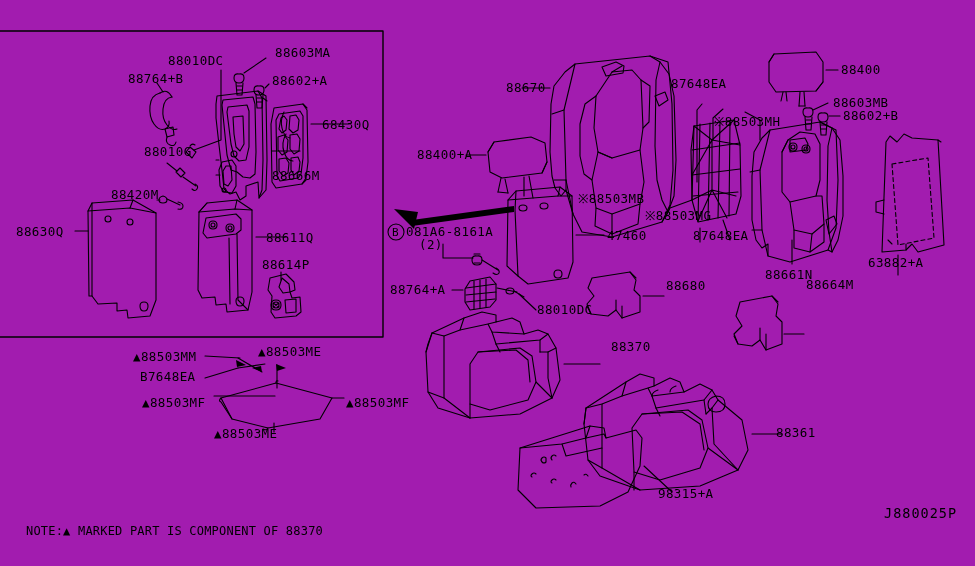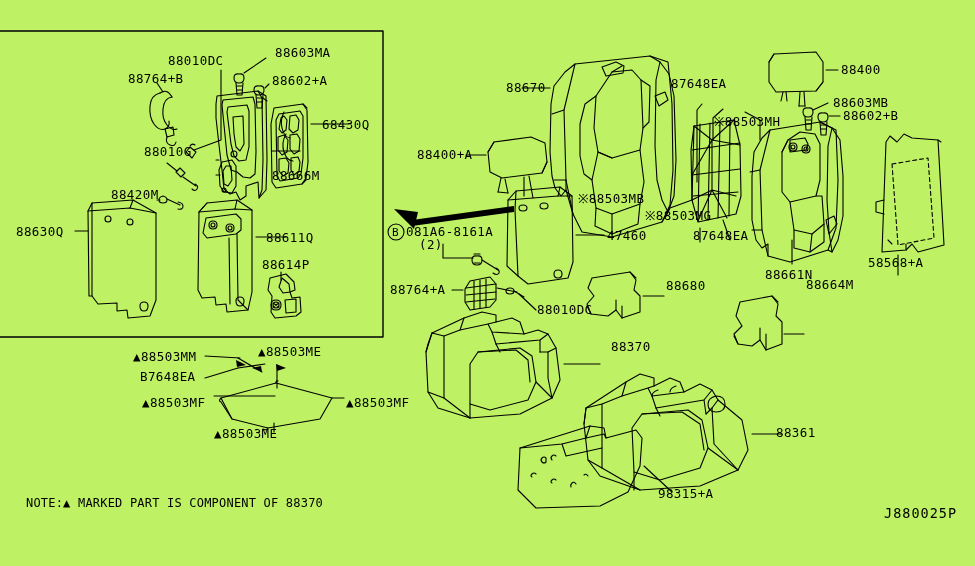--- a/index.html
+++ b/index.html
@@ -1,18 +1,18 @@
 <!DOCTYPE html>
 <html><head>
 <meta charset="utf-8">
 <title>Parts Diagram J880025P</title>
 <style>
   html,body{margin:0;padding:0;background:#ffffff;}
   body{width:975px;height:566px;overflow:hidden;font-family:"DejaVu Sans Mono","Liberation Mono",monospace;}
-  #stage{position:relative;width:975px;height:566px;background:#bef264;}
+  #stage{position:relative;width:975px;height:566px;background:#a21caf;}
   svg.layer{position:absolute;left:0;top:0;width:975px;height:566px;}
   .lbl{position:absolute;font-family:"DejaVu Sans Mono","Liberation Mono",monospace;
        font-size:12.5px;letter-spacing:0.4px;color:#000;white-space:pre;line-height:13px;}
   .note{position:absolute;font-family:"DejaVu Sans Mono","Liberation Mono",monospace;
         font-size:12px;letter-spacing:0.2px;color:#000;white-space:pre;}
   .code{position:absolute;font-family:"DejaVu Sans Mono","Liberation Mono",monospace;
         font-size:13.5px;letter-spacing:1px;color:#000;}
 </style>
 </head>
 <body>
@@ -432,30 +432,30 @@
 <div class="lbl" style="left:714px;top:115px;">※88503MH</div>
 <div class="lbl" style="left:841px;top:63px;">88400</div>
 <div class="lbl" style="left:833px;top:96px;">88603MB</div>
 <div class="lbl" style="left:843px;top:109px;">88602+B</div>
 <div class="lbl" style="left:417px;top:148px;">88400+A</div>
 <div class="lbl" style="left:578px;top:192px;">※88503MB</div>
 <div class="lbl" style="left:645px;top:209px;">※88503MG</div>
 <div class="lbl" style="left:693px;top:229px;">87648EA</div>
 <div class="lbl" style="left:607px;top:229px;">47460</div>
 <div class="lbl" style="left:765px;top:268px;">88661N</div>
-<div class="lbl" style="left:868px;top:256px;">58568+A</div>
+<div class="lbl" style="left:868px;top:256px;">63882+A</div>
 <div class="lbl" style="left:666px;top:279px;">88680</div>
 <div class="lbl" style="left:806px;top:278px;">88664M</div>
 
 <div class="lbl" style="left:406px;top:225px;">081A6-8161A</div>
 <div class="lbl" style="left:419px;top:238px;">(2)</div>
 <div class="lbl" style="left:392px;top:226px;font-size:11px;">B</div>
 <div class="lbl" style="left:390px;top:283px;">88764+A</div>
 <div class="lbl" style="left:537px;top:303px;">88010DC</div>
 <div class="lbl" style="left:611px;top:340px;">88370</div>
 <div class="lbl" style="left:776px;top:426px;text-align:center;">88361</div>
 <div class="lbl" style="left:658px;top:487px;">98315+A</div>
 
-<div class="note" style="left:6px;top:496px;padding-left:20px;">NOTE:▲ MARKED PART IS COMPONENT OF 88370</div>
+<div class="note" style="left:6px;top:524px;padding-left:20px;">NOTE:▲ MARKED PART IS COMPONENT OF 88370</div>
 
 <div class="code" style="left:884px;top:505px;">J880025P</div>
 
 </div>
 
 </body></html>

